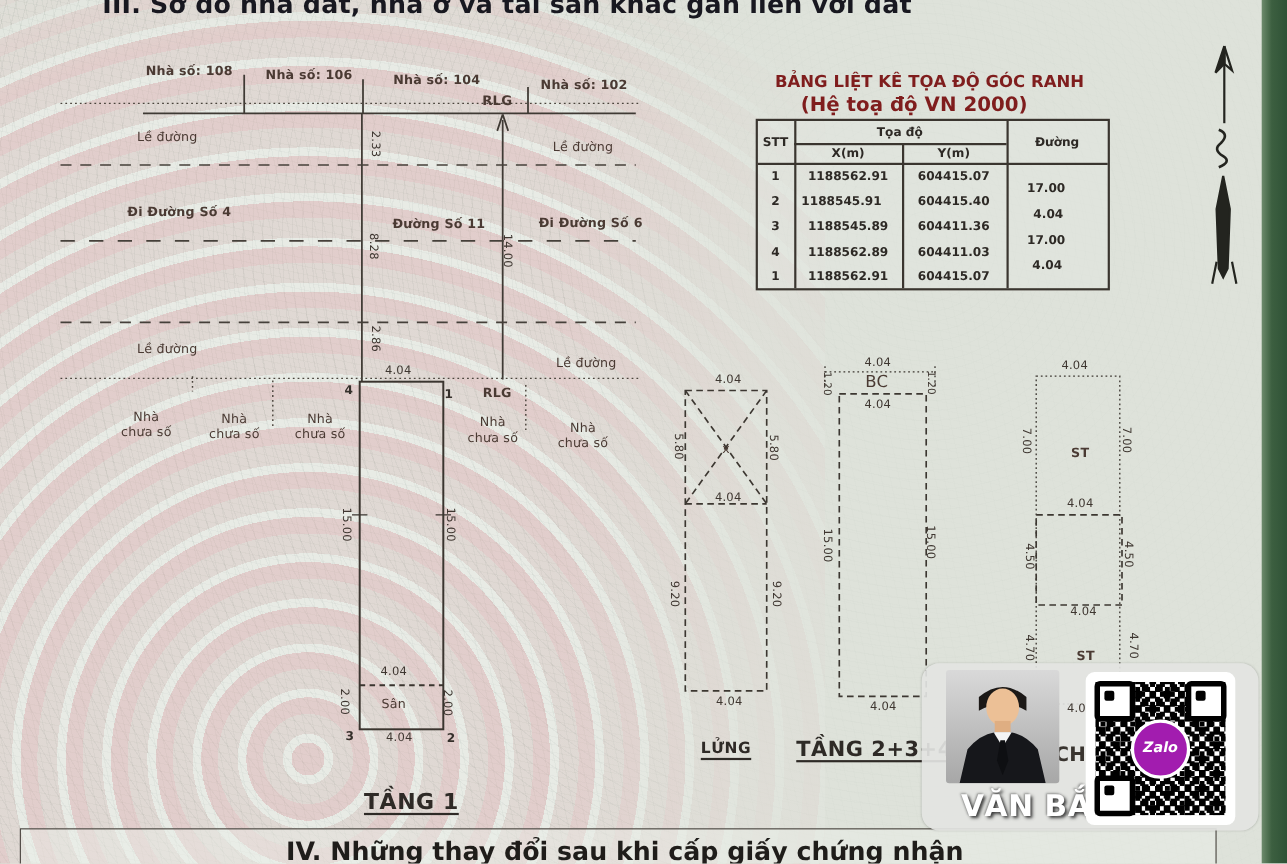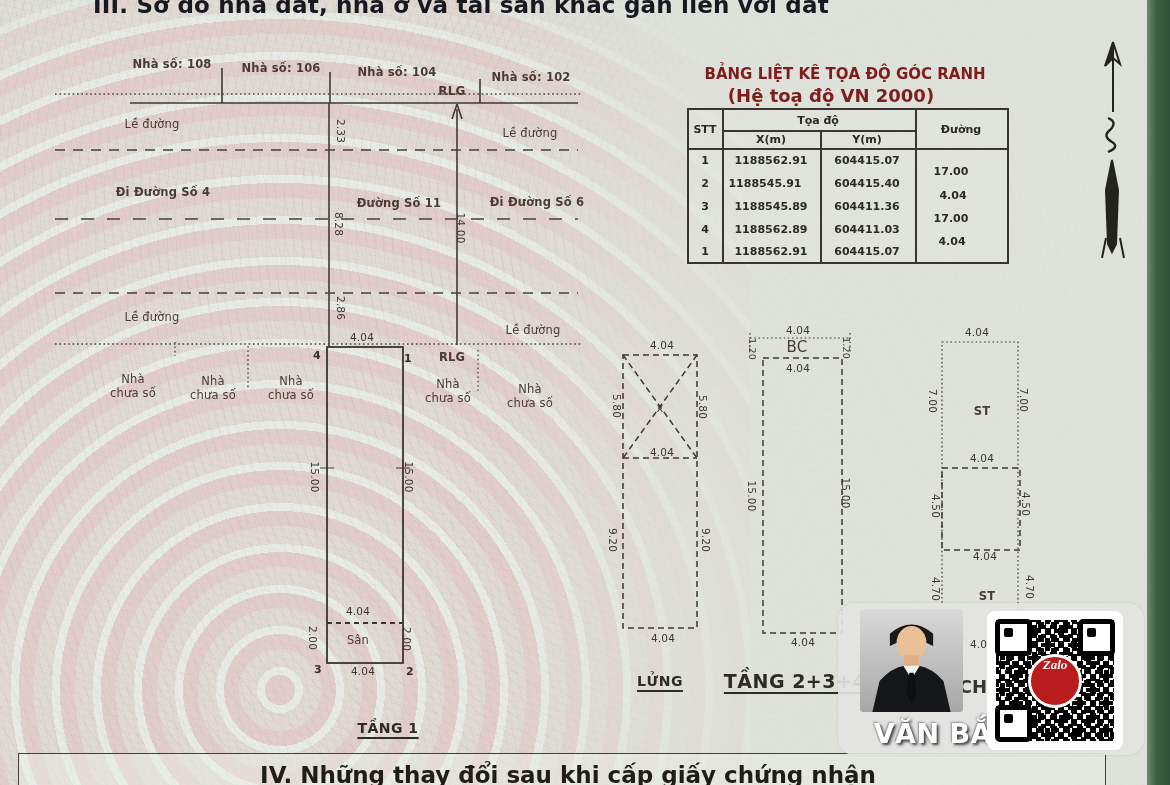--- a/index.html
+++ b/index.html
@@ -73,22 +73,22 @@
   .qr{position:absolute;left:987px;top:611px;width:136px;height:139px;z-index:7;
     background:#fff;border-radius:8px;}
   .qr-noise{position:absolute;left:9px;top:9px;right:9px;bottom:9px;
     background:
       repeating-conic-gradient(#000 0 25%, rgba(0,0,0,0) 25% 50%),
       repeating-conic-gradient(#fff 0 25%, #000 25% 50%);
     background-size:9px 9px,13px 13px;background-position:0 0,3px 2px;}
   .finder{position:absolute;width:27px;height:27px;border:5px solid #000;background:#fff;border-radius:5px;}
   .finder::after{content:"";position:absolute;left:4px;top:4px;width:9px;height:9px;background:#000;border-radius:2px;}
   .zalo-circle{position:absolute;left:50%;top:50%;transform:translate(-50%,-50%);
-    width:48px;height:48px;border-radius:50%;background:#b91c1c;border:3px solid #fff;
-    display:flex;align-items:flex-start;justify-content:center;font-family:Liberation Serif, serif;}
+    width:48px;height:48px;border-radius:50%;background:#a21caf;border:3px solid #fff;
+    display:flex;align-items:center;justify-content:center;}
   .zalo-circle span{color:#fff;font-size:13px;font-weight:700;font-style:italic;}
   .frag{z-index:6;}
   
   .sec4{position:absolute;left:18px;top:753px;width:1086px;height:40px;z-index:2;
     border:1.6px solid #45403a;background:rgba(236,239,233,0.45);}
   .sec4-title{position:absolute;left:568px;top:762px;transform:translateX(-50%);z-index:3;
     font-size:23px;font-weight:700;color:#1f1d1a;white-space:nowrap;}
 </style>
 </head>
 <body>
@@ -174,21 +174,21 @@
 <div class="lbl b" style="left:452px;top:357px;font-size:11.5px">RLG</div>
 <div class="lbl dim vdim" style="left:315px;top:477px">15.00</div>
 <div class="lbl dim vdim" style="left:409px;top:477px">15.00</div>
 <div class="lbl dim" style="left:358px;top:611px">4.04</div>
 <div class="lbl" style="left:358px;top:640px">Sân</div>
 <div class="lbl dim vdim" style="left:313px;top:638px">2.00</div>
 <div class="lbl dim vdim" style="left:407px;top:639px">2.00</div>
 <div class="lbl corner" style="left:318px;top:669px">3</div>
 <div class="lbl corner" style="left:410px;top:671px">2</div>
 <div class="lbl dim" style="left:363px;top:671px">4.04</div>
-<div class="lbl floor-label" style="left:388px;top:728px;font-size:14px">TẦNG 1</div>
+<div class="lbl floor-label" style="left:374px;top:728px;font-size:20px">TẦNG 1</div>
 
 <div class="lbl two" style="left:133px;top:386px"><span>Nhà</span><br><span>chưa số</span></div>
 <div class="lbl two" style="left:213px;top:388px"><span>Nhà</span><br><span>chưa số</span></div>
 <div class="lbl two" style="left:291px;top:388px"><span>Nhà</span><br><span>chưa số</span></div>
 <div class="lbl two" style="left:448px;top:391px"><span>Nhà</span><br><span>chưa số</span></div>
 <div class="lbl two" style="left:530px;top:396px"><span>Nhà</span><br><span>chưa số</span></div>
 
 <div class="t-title" style="left:845px;top:74px;font-size:15px">BẢNG LIỆT KÊ TỌA ĐỘ GÓC RANH</div>
 <div class="t-title" style="left:831px;top:95px;font-size:18px">(Hệ toạ độ VN 2000)</div>
 <div class="ctable">

